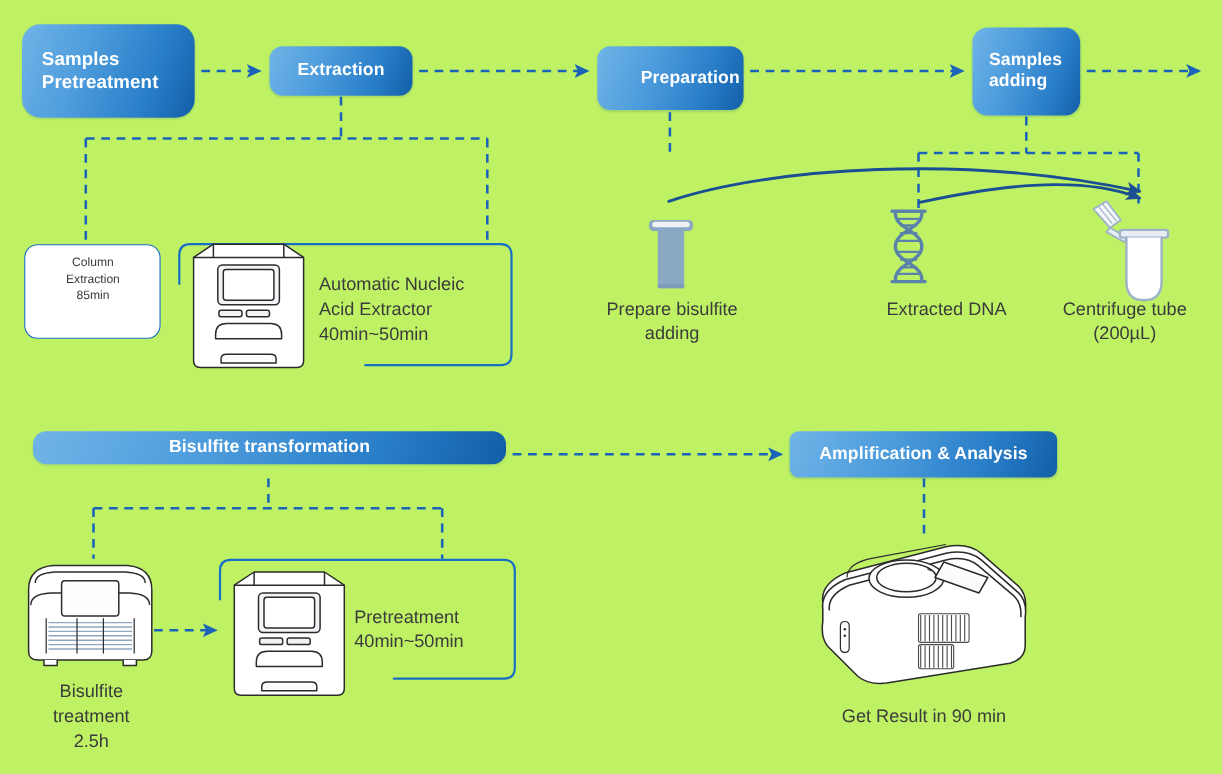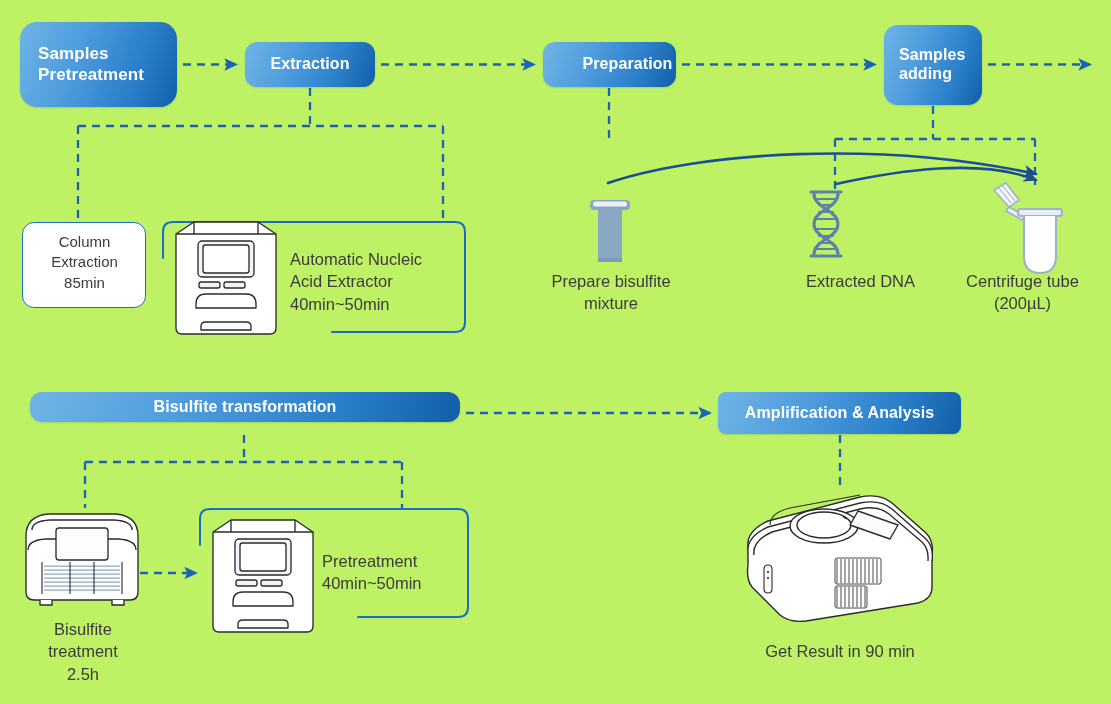--- a/index.html
+++ b/index.html
@@ -29,37 +29,37 @@
     background:linear-gradient(110deg,#6fb4e6 0%,#4f9ddd 35%,#2a7fc9 72%,#125ea8 100%);
     box-shadow:0 1px 2px rgba(20,70,130,.18);
     line-height:1.18;
     box-sizing:border-box;
   }
   .pill.center{justify-content:center;text-align:center;}
   .pill.left{justify-content:flex-start;}
 
   #pill-pretreatment{left:20px;top:22px;width:157px;height:85px;padding-left:18px;font-size:17px;border-radius:17px;}
   #pill-extraction{left:245px;top:42px;width:130px;height:45px;font-size:16px;border-radius:12px;}
-  #pill-preparation{left:543px;top:42px;width:133px;height:45px;font-size:16px;border-radius:12px;padding-left:36px;}
+  #pill-preparation{left:543px;top:42px;width:133px;height:58px;font-size:16px;border-radius:12px;padding-left:36px;}
   #pill-samples-adding{left:884px;top:25px;width:98px;height:80px;padding-left:15px;font-size:16px;border-radius:14px;}
   #pill-bisulfite{left:30px;top:392px;width:430px;height:30px;font-size:16px;border-radius:12px;}
   #pill-amplification{left:718px;top:392px;width:243px;height:42px;font-size:16px;border-radius:8px;}
 
   
   .caption{
     position:absolute;
     color:#3b3b3b;
     font-size:16.5px;
     line-height:1.35;
     white-space:pre-line;
   }
   .caption.center{text-align:center;}
   .caption.left{text-align:left;}
 
-  #cap-column{left:28px;top:232px;width:113px;text-align:center;font-size:15px;color:#3b3b3b;}
+  #cap-column{left:28px;top:232px;width:113px;text-align:center;font-size:11px;color:#3b3b3b;}
   #cap-extractor{left:290px;top:248px;width:180px;}
   #cap-prepare{left:521px;top:270px;width:180px;text-align:center;}
   #cap-dna{left:755px;top:270px;width:160px;text-align:right;}
   #cap-tube{left:940px;top:270px;width:165px;text-align:center;}
   #cap-bisulfite-treat{left:23px;top:618px;width:120px;text-align:center;}
   #cap-purification{left:322px;top:550px;width:180px;}
   #cap-result{left:700px;top:640px;width:280px;text-align:center;}
 
   
   #box-column{
@@ -241,21 +241,21 @@
   <div id="box-column"></div>
   <div class="caption center" id="cap-column">Column
 Extraction
 85min</div>
 
   <div class="caption left" id="cap-extractor">Automatic Nucleic
 Acid Extractor
 40min~50min</div>
 
   <div class="caption center" id="cap-prepare">Prepare bisulfite
-mixture</div>
+adding</div>
 
   <div class="caption center" id="cap-dna">Extracted DNA</div>
 
   <div class="caption center" id="cap-tube">Centrifuge tube
 (200µL)</div>
 
   <div class="caption center" id="cap-bisulfite-treat">Bisulfite
 treatment
 2.5h</div>
 

